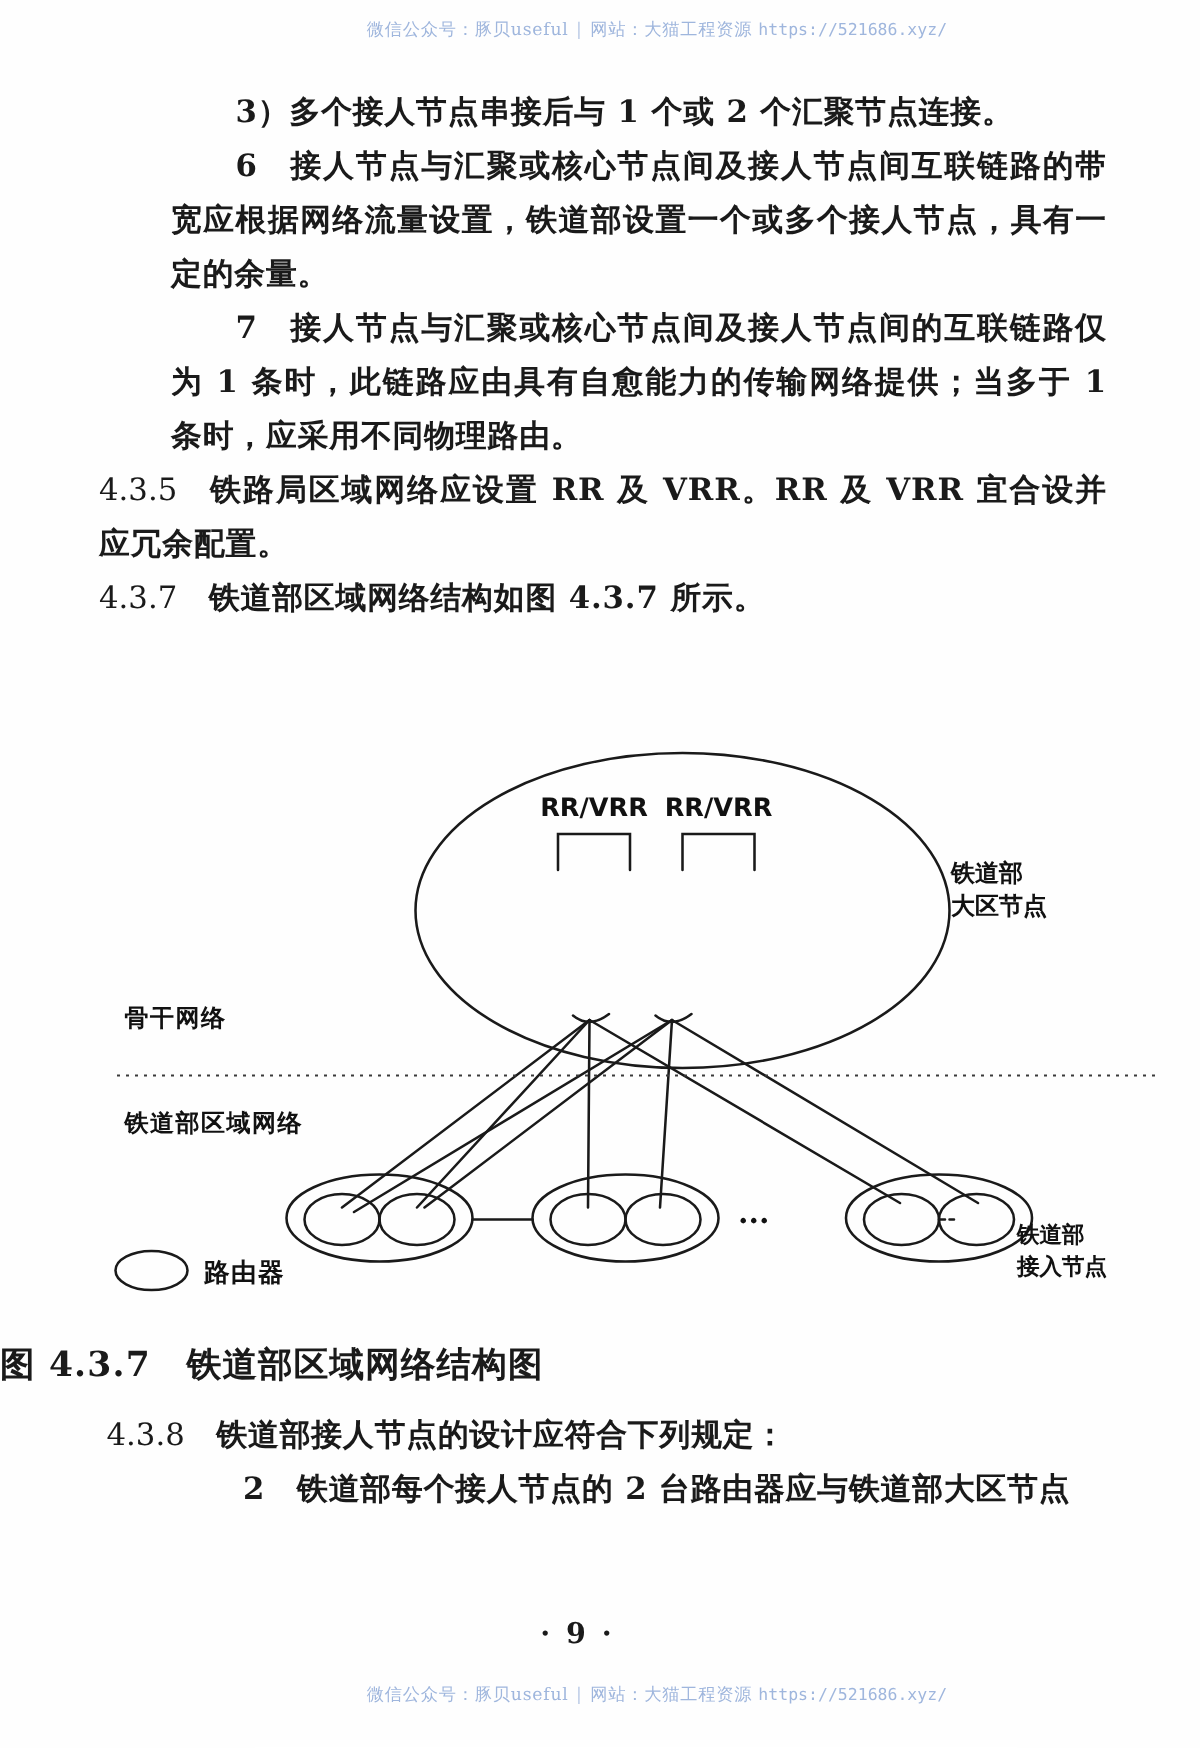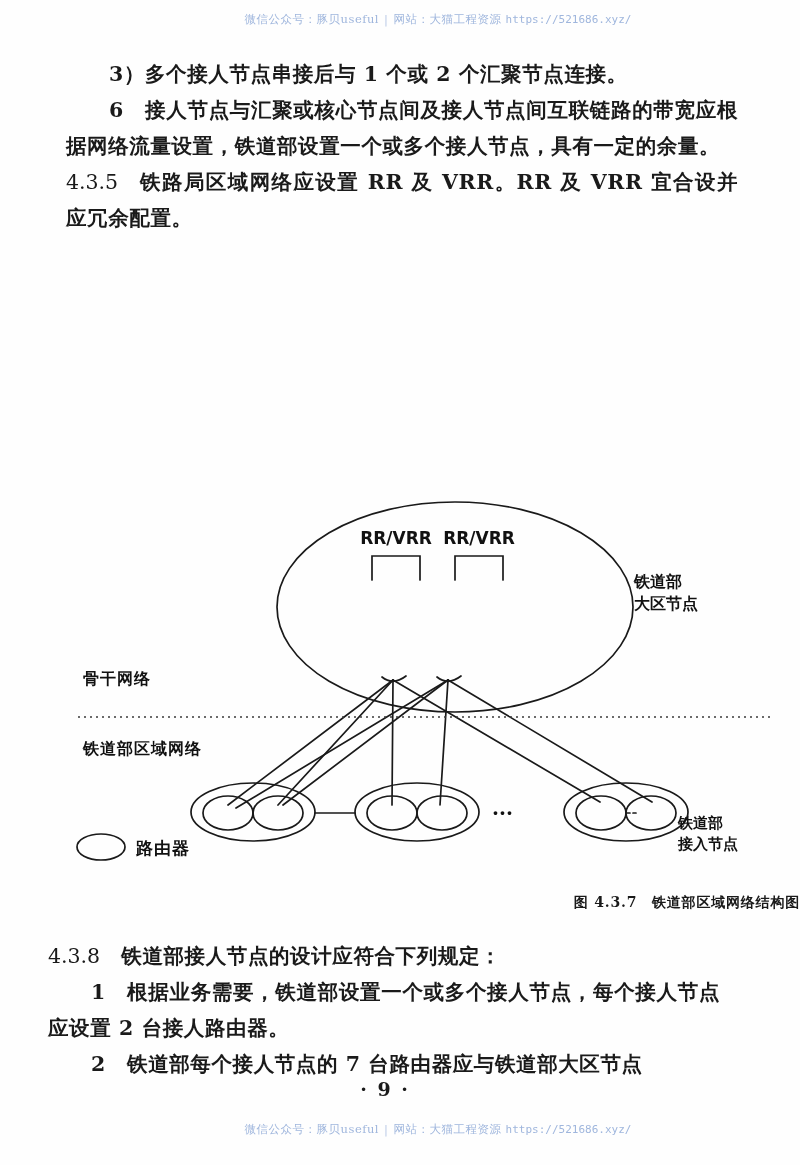--- a/index.html
+++ b/index.html
@@ -52,21 +52,21 @@
   .para {
     font-size: 20.5px;
     line-height: 36px;
     letter-spacing: 0.6px;
     text-align: justify;
     text-justify: inter-ideograph;
     margin: 0;
     font-weight: 700;
     font-family: "DejaVu Serif", "Liberation Serif", serif;
   }
-  .para.indent-2 { text-indent: 2.1em; }
+  .para.indent-2 { text-indent: 2.1em; margin-left: 48px; }
   .para .num {
     font-family: "DejaVu Serif", "Liberation Serif", serif;
     font-weight: 700;
   }
   .para .clause {
     font-weight: 400;
     letter-spacing: 0px;
   }
 
   
@@ -77,30 +77,30 @@
     width: 668px;
     height: 400px;
   }
   .figure svg { display: block; }
 
   .fig-caption {
     position: absolute;
     left: 0;
     top: 894px;
     width: 800px;
-    text-align: right;
-    font-size: 14px;
+    text-align: left;
+    font-size: 23px;
     font-weight: 700;
     letter-spacing: 0.8px;
     font-family: "DejaVu Serif", "Liberation Serif", serif;
   }
 
   .body-text-2 {
     position: absolute;
-    left: 48px;
+    left: 71px;
     width: 672px;
     top: 938px;
   }
 
   .page-number {
     position: absolute;
     left: 0;
     top: 1078px;
     width: 800px;
     text-align: center;
@@ -133,26 +133,32 @@
   <div class="body-text">
 
     <p class="para indent-2">
       <span>3）多个接人节点串接后与 1 个或 2 个汇聚节点连接。</span>
     </p>
 
     <p class="para indent-2">
       <span class="num">6</span> <span>接人节点与汇聚或核心节点间及接人节点间互联链路的带宽应根据网络流量设置，铁道部设置一个或多个接人节点，具有一定的余量。</span>
     </p>
 
+    <p class="para indent-2">
+      <span class="num">7</span> <span>接人节点与汇聚或核心节点间及接人节点间的互联链路仅为 1 条时，此链路应由具有自愈能力的传输网络提供；当多于 1 条时，应采用不同物理路由。</span>
+    </p>
 
     <p class="para">
       <span class="clause">4.3.5</span> <span>铁路局区域网络应设置 RR 及 VRR。RR 及 VRR 宜合设并应冗余配置。</span>
     </p>
 
 
+    <p class="para">
+      <span class="clause">4.3.7</span> <span>铁道部区域网络结构如图 4.3.7 所示。</span>
+    </p>
 
   </div>
 
   <div class="figure">
     <svg width="800" height="400" viewBox="0 0 800 400" xmlns="http://www.w3.org/2000/svg">
       <g fill="none" stroke="#1a1a1a" stroke-width="1.7" stroke-linecap="round">
 
         <ellipse cx="455" cy="608" rx="0" ry="0" style="display:none"></ellipse>
         <ellipse cx="455" cy="115" rx="178" ry="105"></ellipse>
 
@@ -216,24 +222,21 @@
 
   <div class="fig-caption">
     <span>图 4.3.7</span> <span>铁道部区域网络结构图</span>
   </div>
 
   <div class="body-text-2">
     <p class="para">
       <span class="clause">4.3.8</span> <span>铁道部接人节点的设计应符合下列规定：</span>
     </p>
     <p class="para indent-2">
-      <span class="num">1</span> <span>根据业务需要，铁道部设置一个或多个接人节点，每个接人节点应设置 2 台接人路由器。</span>
-    </p>
-    <p class="para indent-2">
-      <span class="num">2</span> <span>铁道部每个接人节点的 7 台路由器应与铁道部大区节点</span>
+      <span class="num">2</span> <span>铁道部每个接人节点的 2 台路由器应与铁道部大区节点</span>
     </p>
   </div>
 
   <div class="page-number">· 9 ·</div>
 
   <div class="watermark watermark-bottom">
     <span>微信公众号：</span><span>豚贝useful</span><span class="sep">|</span><span>网站：</span><span>大猫工程资源</span>&nbsp;<span class="url">https://521686.xyz/</span>
   </div>
 
 </div>

